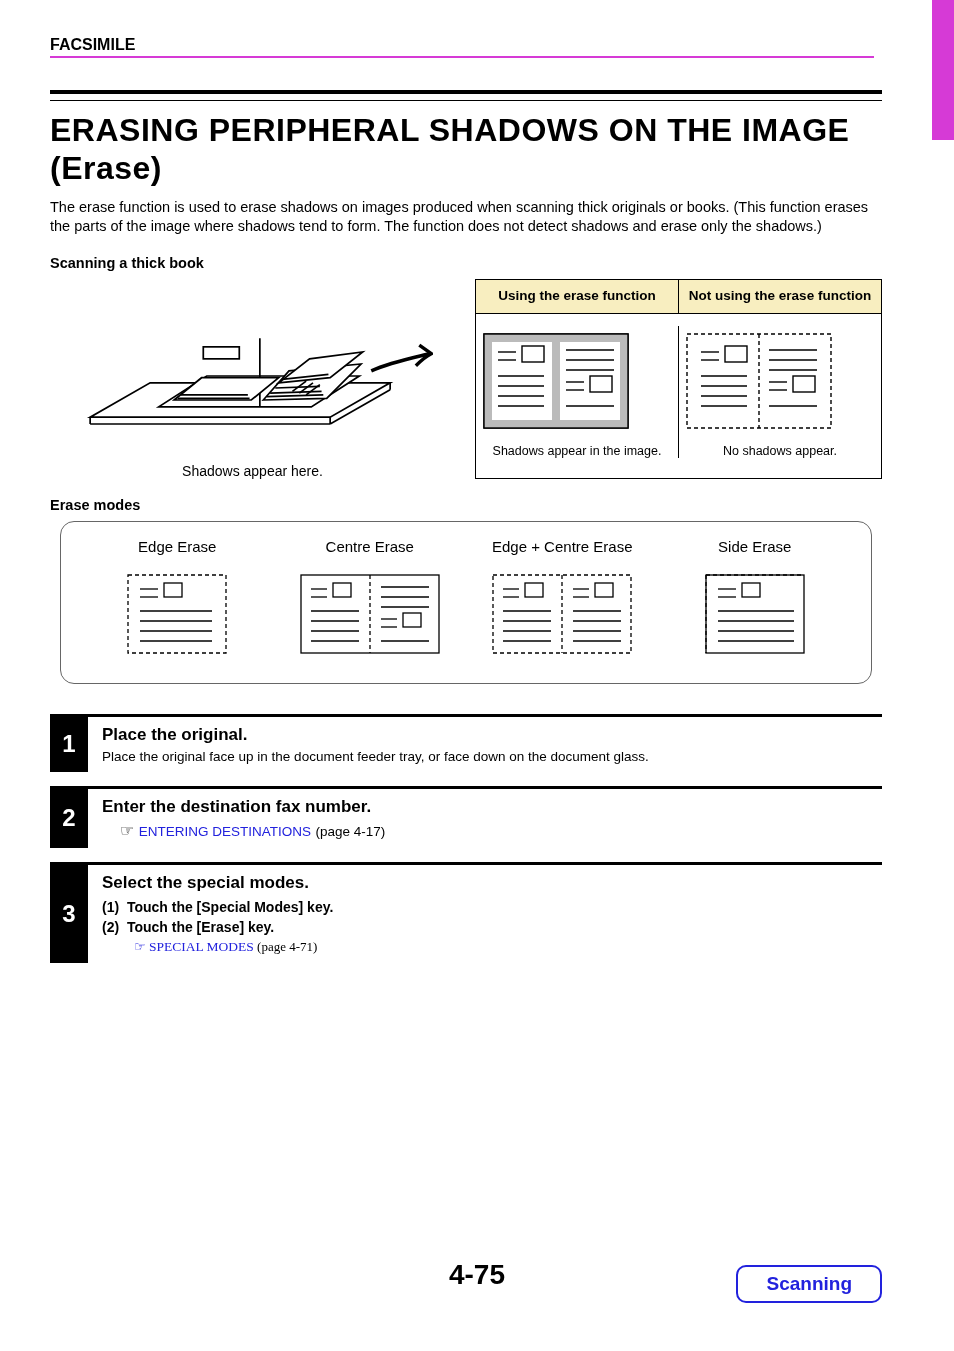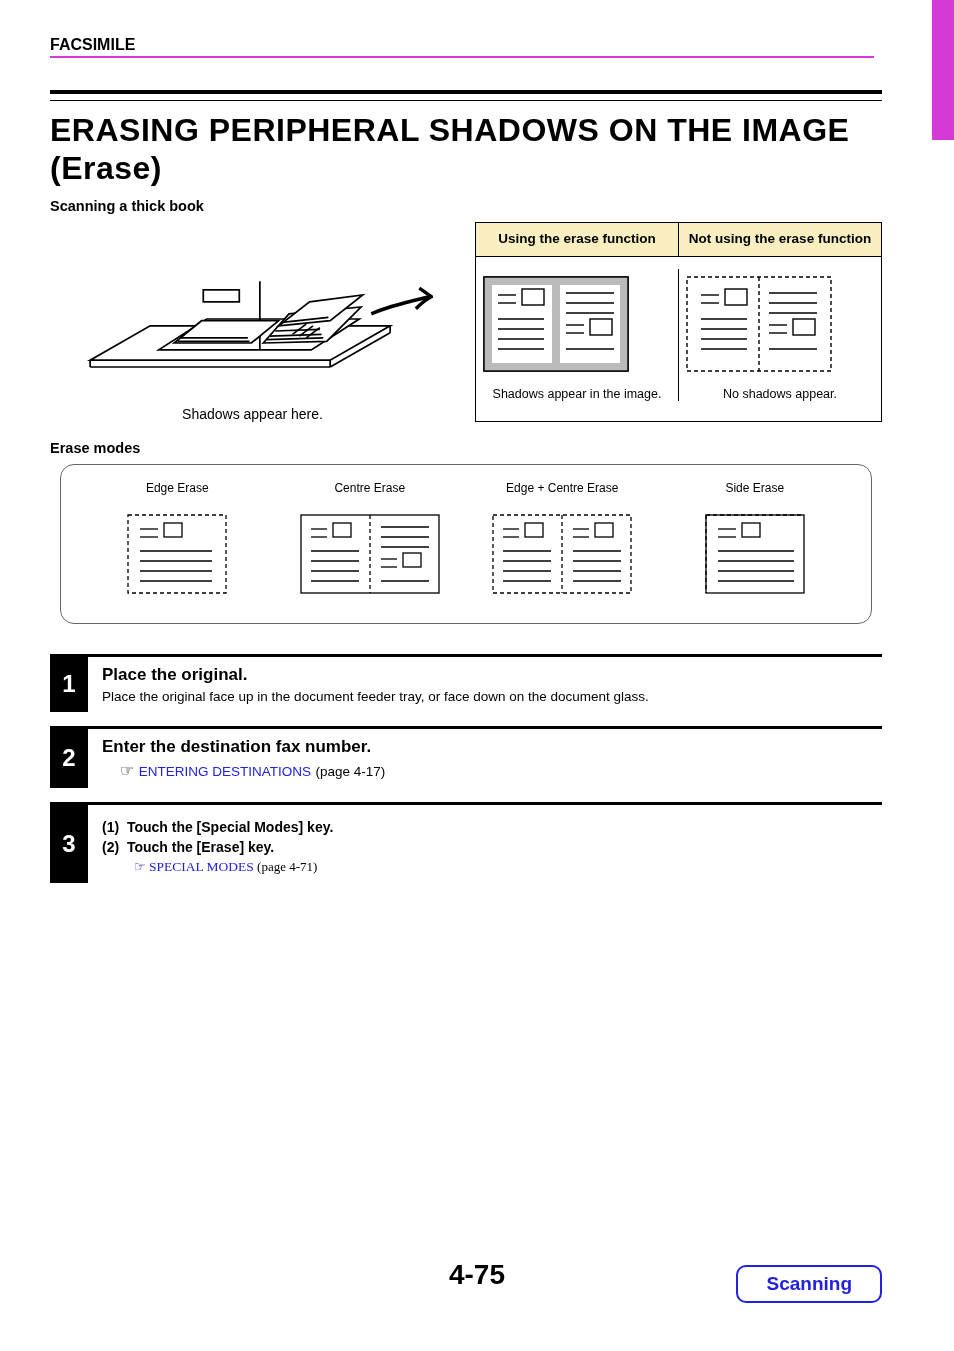--- a/index.html
+++ b/index.html
@@ -82,21 +82,21 @@
 
   
   .modes-frame {
     border: 1px solid #666;
     border-radius: 14px;
     padding: 16px 20px 20px;
     margin: 6px 10px 30px 10px;
   }
   .modes-row { display: flex; justify-content: space-around; }
   .mode-col { text-align: center; flex: 1; }
-  .mode-title { font-size: 12px; margin-bottom: 14px; }
+  .mode-title { font-size: 15px; margin-bottom: 14px; }
 
   
   .step {
     border-top: 3px solid #000;
     display: flex;
     margin-bottom: 14px;
   }
   .step-num {
     width: 38px;
     background: #000;
@@ -140,20 +140,21 @@
 </head>
 <body>
 
 <div class="tab"></div>
 <div class="header-strip">FACSIMILE</div>
 
 <div class="content">
   <div class="rule-dbl"></div>
   <div class="rule-thin-before"></div>
   <h1>ERASING PERIPHERAL SHADOWS ON THE IMAGE (Erase)</h1>
+  <div class="intro">The erase function is used to erase shadows on images produced when scanning thick originals or books. (This function erases the parts of the image where shadows tend to form. The function does not detect shadows and erase only the shadows.)</div>
 
   <div class="sub-bold">Scanning a thick book</div>
 
   <div class="two-col">
     <div class="left-col">
       <svg viewBox="0 0 420 190">
         <g stroke="#000" stroke-width="2" fill="none">
 
           <polygon points="20,150 300,150 370,110 90,110" fill="#fff"></polygon>
           <line x1="20" y1="150" x2="20" y2="158"></line>
@@ -353,20 +354,21 @@
         <span>☞ </span>
         <span class="link">ENTERING DESTINATIONS</span>
         <span class="text pageref"> (page 4-17)</span>
       </div>
     </div>
   </div>
 
   <div class="step">
     <div class="step-num">3</div>
     <div class="step-body">
+      <div class="title">Select the special modes.</div>
       <div class="sublist">
         <div class="sline">(1)&nbsp;&nbsp;Touch the [Special Modes] key.</div>
         <div class="sline">(2)&nbsp;&nbsp;Touch the [Erase] key.</div>
         <div class="sref">
           <span>☞ </span>
           <span class="link">SPECIAL MODES</span>
           <span class="pageref" style="color:#000"> (page 4-71)</span>
         </div>
       </div>
     </div>

